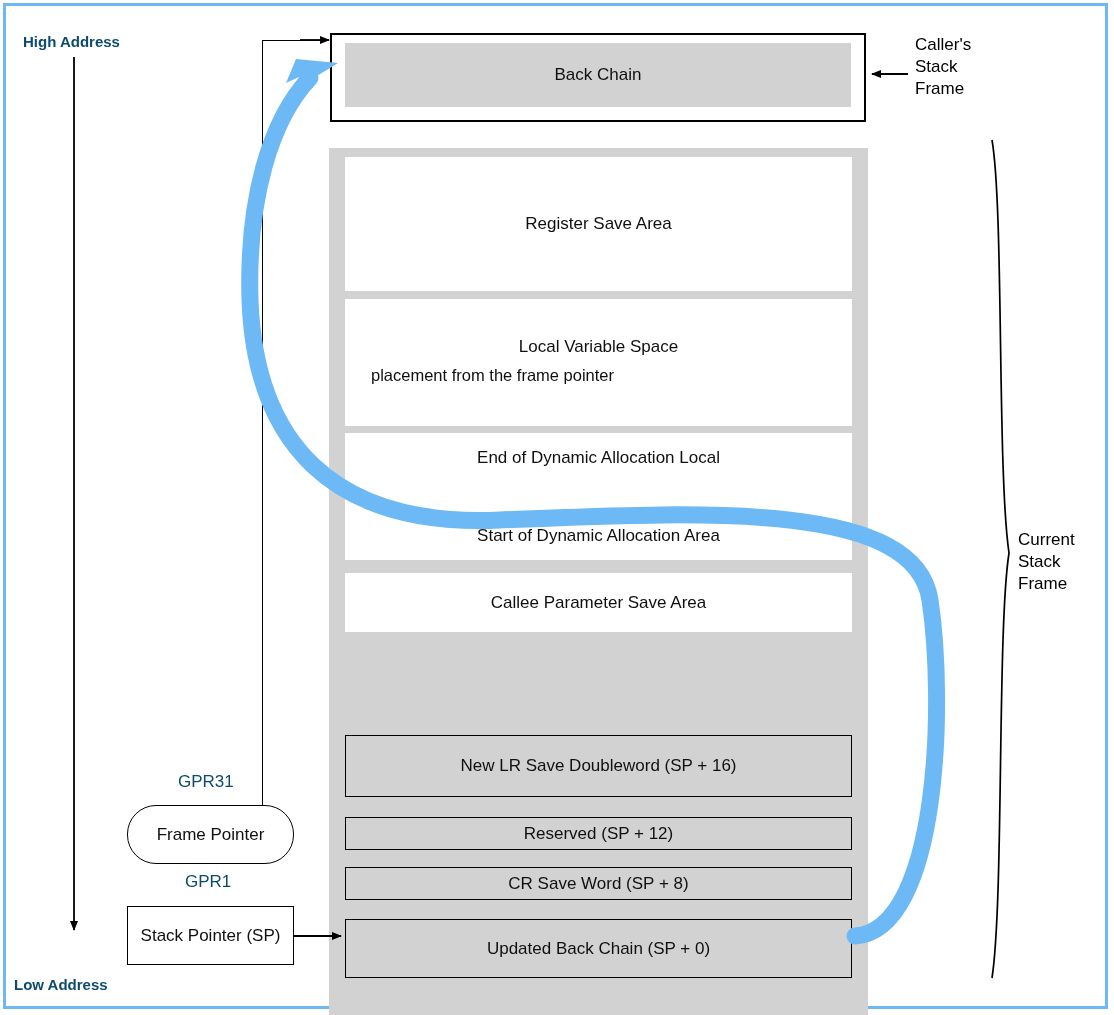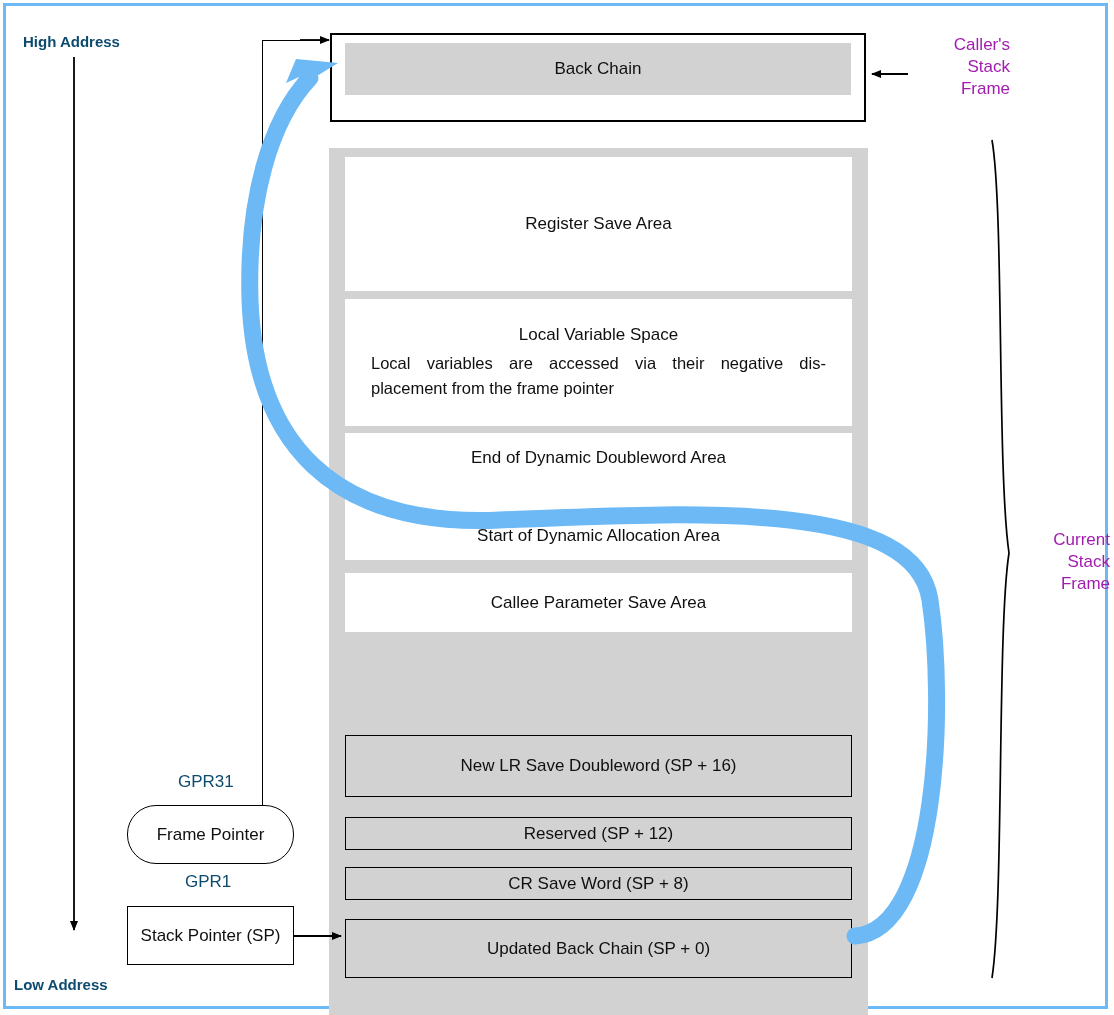--- a/index.html
+++ b/index.html
@@ -33,41 +33,41 @@
     color: #0c4a6e;
     white-space: nowrap;
   }
   .lbl-bold {
     font-weight: bold;
     font-size: 15px;
   }
   .multi {
     position: absolute;
     font-size: 17px;
-    color: #a21caf;
-    text-align: right;
+    color: #000000;
+    text-align: left;
     line-height: 22px;
   }
   
   .caller-outer {
     position: absolute;
     left: 330px;
     top: 33px;
     width: 536px;
     height: 89px;
     border: 2px solid #000;
     box-sizing: border-box;
     background: #ffffff;
   }
   .caller-inner {
     position: absolute;
     left: 345px;
     top: 43px;
     width: 506px;
-    height: 52px;
+    height: 64px;
     background: #d2d2d2;
     display: flex;
     align-items: center;
     justify-content: center;
     font-size: 17px;
     color: #101010;
   }
   .current-container {
     position: absolute;
     left: 329px;
@@ -166,36 +166,26 @@
 
   <div class="current-container">
 
     <div class="cell white" style="top:9px; height:134px;">
       <div>Register Save Area</div>
     </div>
 
     <div class="cell white" style="top:151px; height:127px;">
       <div>Local Variable Space</div>
       <div class="sub">
-        <span class="ln j">
-          <span>Local</span>
-          <span>variables</span>
-          <span>are</span>
-          <span>accessed</span>
-          <span>via</span>
-          <span>their</span>
-          <span>negative</span>
-          <span>dis-</span>
-        </span>
         <span class="ln">placement from the frame pointer</span>
       </div>
     </div>
 
     <div class="cell white" style="top:285px; height:127px;">
-      <div style="margin-bottom:40px;">End of Dynamic Doubleword Area</div>
+      <div style="margin-bottom:40px;">End of Dynamic Allocation Local</div>
       <div style="margin-top:18px;">Start of Dynamic Allocation Area</div>
     </div>
 
     <div class="cell white" style="top:425px; height:59px;text-align:right;">
       <div>Callee Parameter Save Area</div>
     </div>
 
 
     <div class="cell gray" style="top:587px; height:62px;">
       <div>New LR Save Doubleword (SP + 16)</div>

